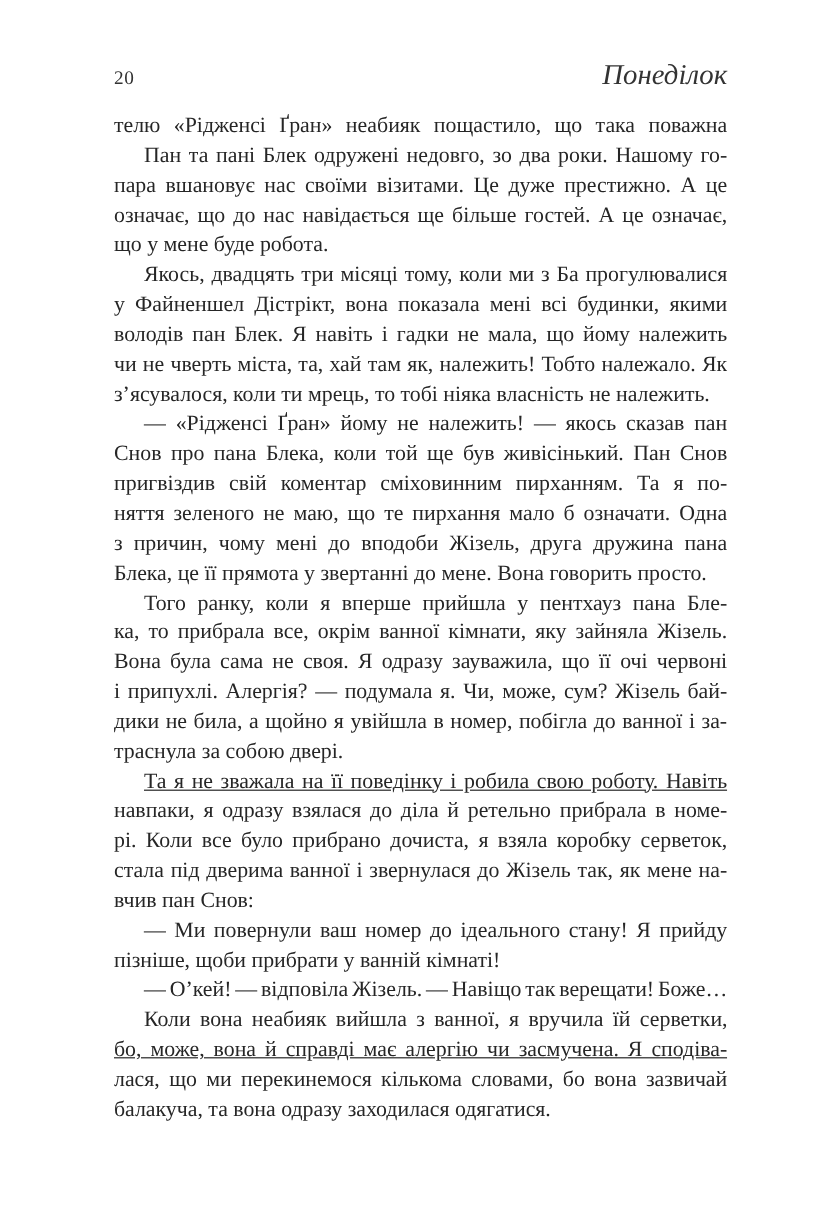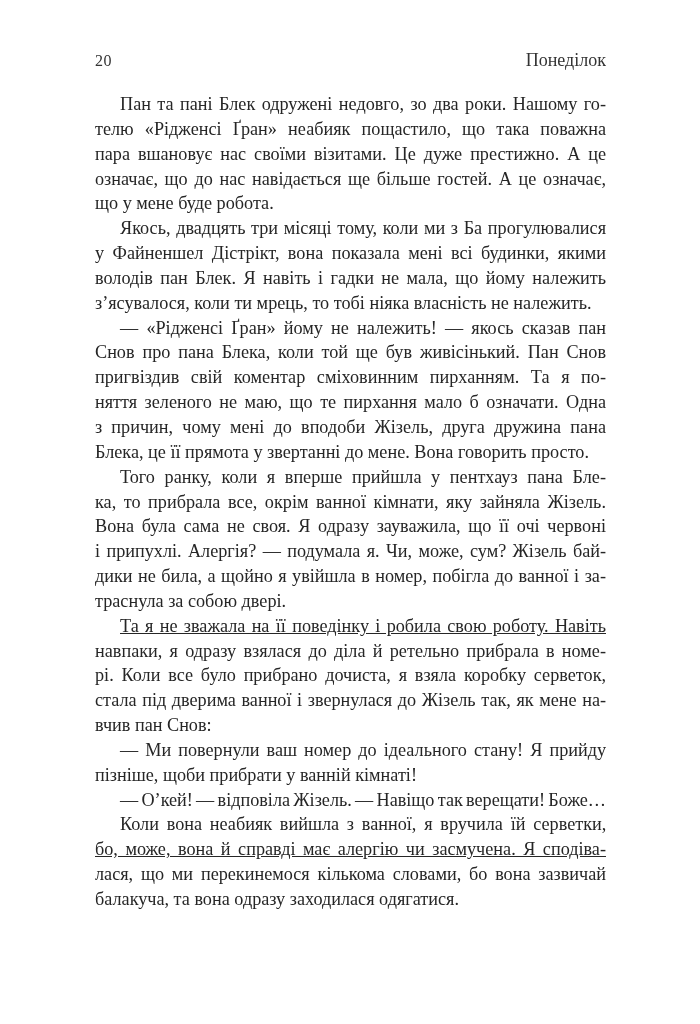--- a/index.html
+++ b/index.html
@@ -17,21 +17,21 @@
     left: 95px;
     right: 94px;
     top: 50px;
     display: flex;
     justify-content: space-between;
     align-items: baseline;
     font-size: 17px;
     color: #333333;
   }
   .page-number { font-size: 16px; letter-spacing: 0.5px; }
-  .running-head { font-size: 18px; }
+  .running-head { font-style: italic; font-size: 24px; }
   .page-body {
     position: absolute;
     left: 95px;
     top: 92px;
     width: 511px;
     overflow: hidden;
   }
   .paragraph { margin: 0; padding: 0; }
   .line {
     font-size: 18.2px;
@@ -44,30 +44,31 @@
 </head>
 <body>
 
 <div class="book-page">
   <div class="page-header">
     <span class="page-number">20</span>
     <span class="running-head">Понеділок</span>
   </div>
   <div class="page-body">
       <div class="paragraph">
+        <div class="line"><span style="word-spacing: 6.61px;">телю «Рідженсі Ґран» неабияк пощастило, що така поважна</span></div>
         <div class="line first"><span style="word-spacing: 1.88px;">Пан та пані Блек одружені недовго, зо два роки. Нашому го-</span></div>
-        <div class="line"><span style="word-spacing: 6.61px;">телю «Рідженсі Ґран» неабияк пощастило, що така поважна</span></div>
         <div class="line"><span style="word-spacing: 3.41px;">пара вшановує нас своїми візитами. Це дуже престижно. А це</span></div>
         <div class="line"><span style="word-spacing: 2.14px;">означає, що до нас навідається ще більше гостей. А це означає,</span></div>
         <div class="line last"><span>що у мене буде робота.</span></div>
       </div>
       <div class="paragraph">
         <div class="line first"><span style="word-spacing: 1.12px;">Якось, двадцять три місяці тому, коли ми з Ба прогулювалися</span></div>
         <div class="line"><span style="word-spacing: 3.9px;">у Файненшел Дістрікт, вона показала мені всі будинки, якими</span></div>
         <div class="line"><span style="word-spacing: 2.88px;">володів пан Блек. Я навіть і гадки не мала, що йому належить</span></div>
+        <div class="line"><span style="word-spacing: 0.63px;">чи не чверть міста, та, хай там як, належить! Тобто належало. Як</span></div>
         <div class="line last"><span>з’ясувалося, коли ти мрець, то тобі ніяка власність не належить.</span></div>
       </div>
       <div class="paragraph">
         <div class="line first"><span style="word-spacing: 3.65px;">— «Рідженсі Ґран» йому не належить! — якось сказав пан</span></div>
         <div class="line"><span style="word-spacing: 3.31px;">Снов про пана Блека, коли той ще був живісінький. Пан Снов</span></div>
         <div class="line"><span style="word-spacing: 7px; letter-spacing: 0.015px;">пригвіздив свій коментар сміховинним пирханням. Та я по-</span></div>
         <div class="line"><span style="word-spacing: 2.89px;">няття зеленого не маю, що те пирхання мало б означати. Одна</span></div>
         <div class="line"><span style="word-spacing: 4.64px;">з причин, чому мені до вподоби Жізель, друга дружина пана</span></div>
         <div class="line last"><span>Блека, це її прямота у звертанні до мене. Вона говорить просто.</span></div>
       </div>

